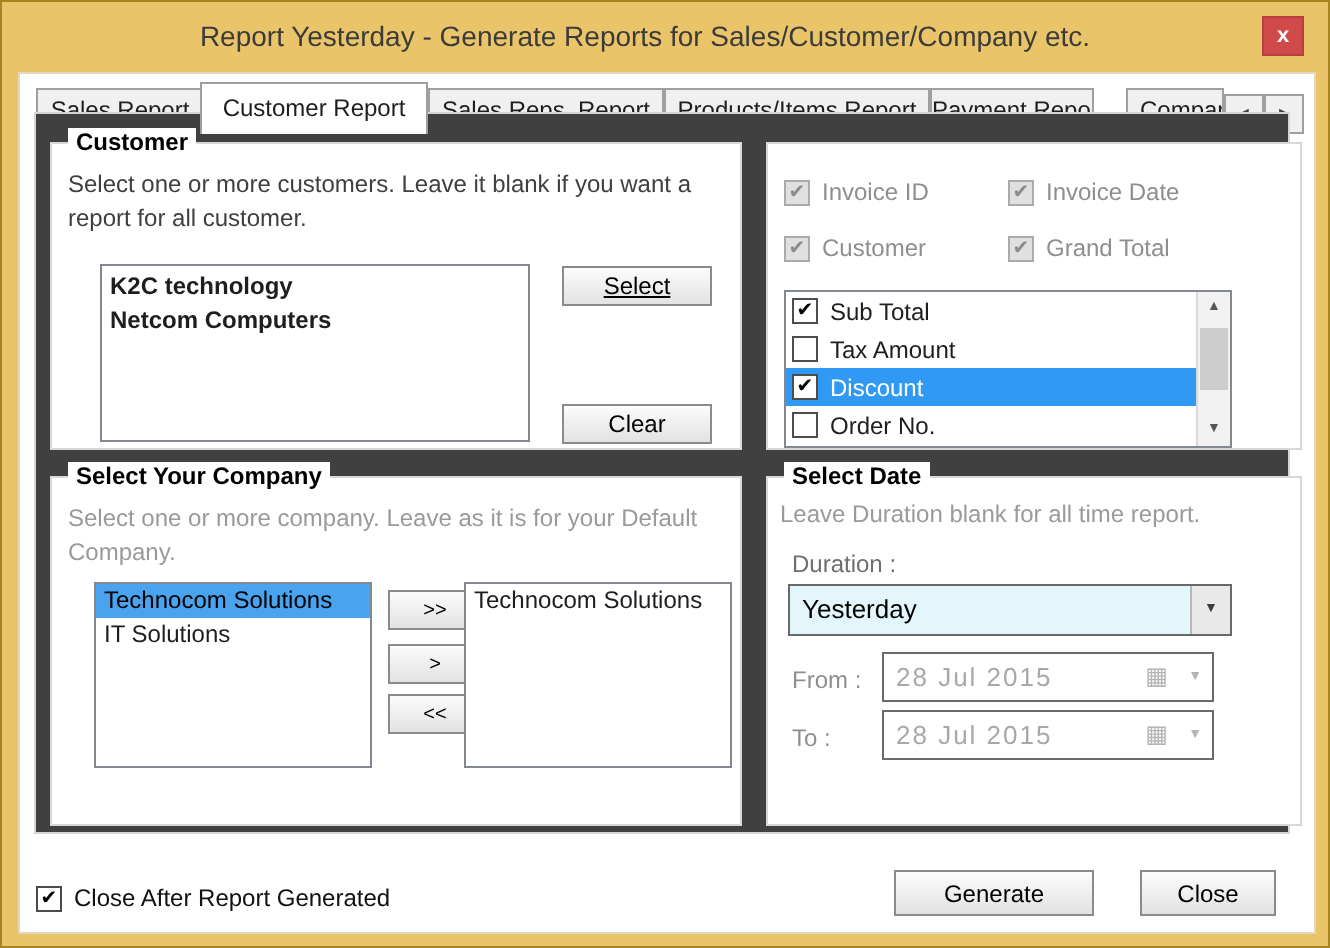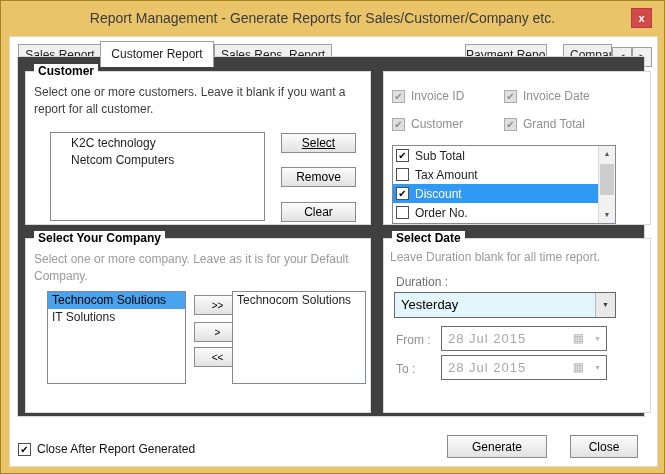--- a/index.html
+++ b/index.html
@@ -54,45 +54,45 @@
   .datefield .dd { position:absolute; right:5px; top:8px; font-size:7px; color:#b4b4b4; }
 
   .gray { color:#9a9a9a; }
 </style>
 </head>
 <body>
 
 <div class="window">
 
   <div class="titlebar">
-    <div class="title">Report Management - Generate Reports for Sales/Customer/Company etc.</div>
+    <div class="title">Report Yesterday - Generate Reports for Sales/Customer/Company etc.</div>
     <div class="close-btn"><span>x</span></div>
   </div>
 
   <div class="content">
 
     <div class="tab" style="left:8px; width:84px;"><span>Sales Report</span></div>
     <div class="tab active" style="left:90px; width:114px;"><span>Customer Report</span></div>
     <div class="tab" style="left:204px; width:118px;"><span>Sales Reps. Report</span></div>
+    <div class="tab" style="left:322px; width:133px;"><span>Products/Items Report</span></div>
     <div class="tab" style="left:455px; width:82px;"><span>Payment Report</span></div>
     <div class="tab" style="left:553px; width:49px; text-align:left; padding-left:6px;"><span>Company</span></div>
     <div class="tab-scroll" style="left:602px;"><span>◄</span></div>
     <div class="tab-scroll" style="left:622px;"><span>►</span></div>
 
     <div class="tabpanel">
 
       <div class="groupbox" style="left:7px; top:14px; width:346px; height:154px;">
         <div class="gb-title">Customer</div>
         <div class="gb-desc" style="left:8px; top:12px; width:314px; color:#3f3f3f;">Select one or more customers. Leave it blank if you want a report for all customer.</div>
-        <div class="listbox" style="left:24px; top:60px; width:215px; height:89px; padding:2px 16px;">
+        <div class="listbox" style="left:24px; top:60px; width:215px; height:89px; padding:2px 0;font-weight:bold;">
           <div class="lb-item">K2C technology</div>
           <div class="lb-item">Netcom Computers</div>
         </div>
         <button class="btn" style="left:255px; top:61px; width:75px; height:20px;text-decoration:underline;">Select</button>
-        <button class="btn" style="left:255px; top:95px; width:75px; height:20px;">Remove</button>
         <button class="btn" style="left:255px; top:130px; width:75px; height:20px;">Clear</button>
       </div>
 
       <div class="groupbox" style="left:365px; top:14px; width:268px; height:154px;">
 
         <div class="chk disabled" style="left:8px; top:17px;">
           <span class="box">✔</span>
           <span class="lbl">Invoice ID</span>
         </div>
         <div class="chk disabled" style="left:120px; top:17px;">

